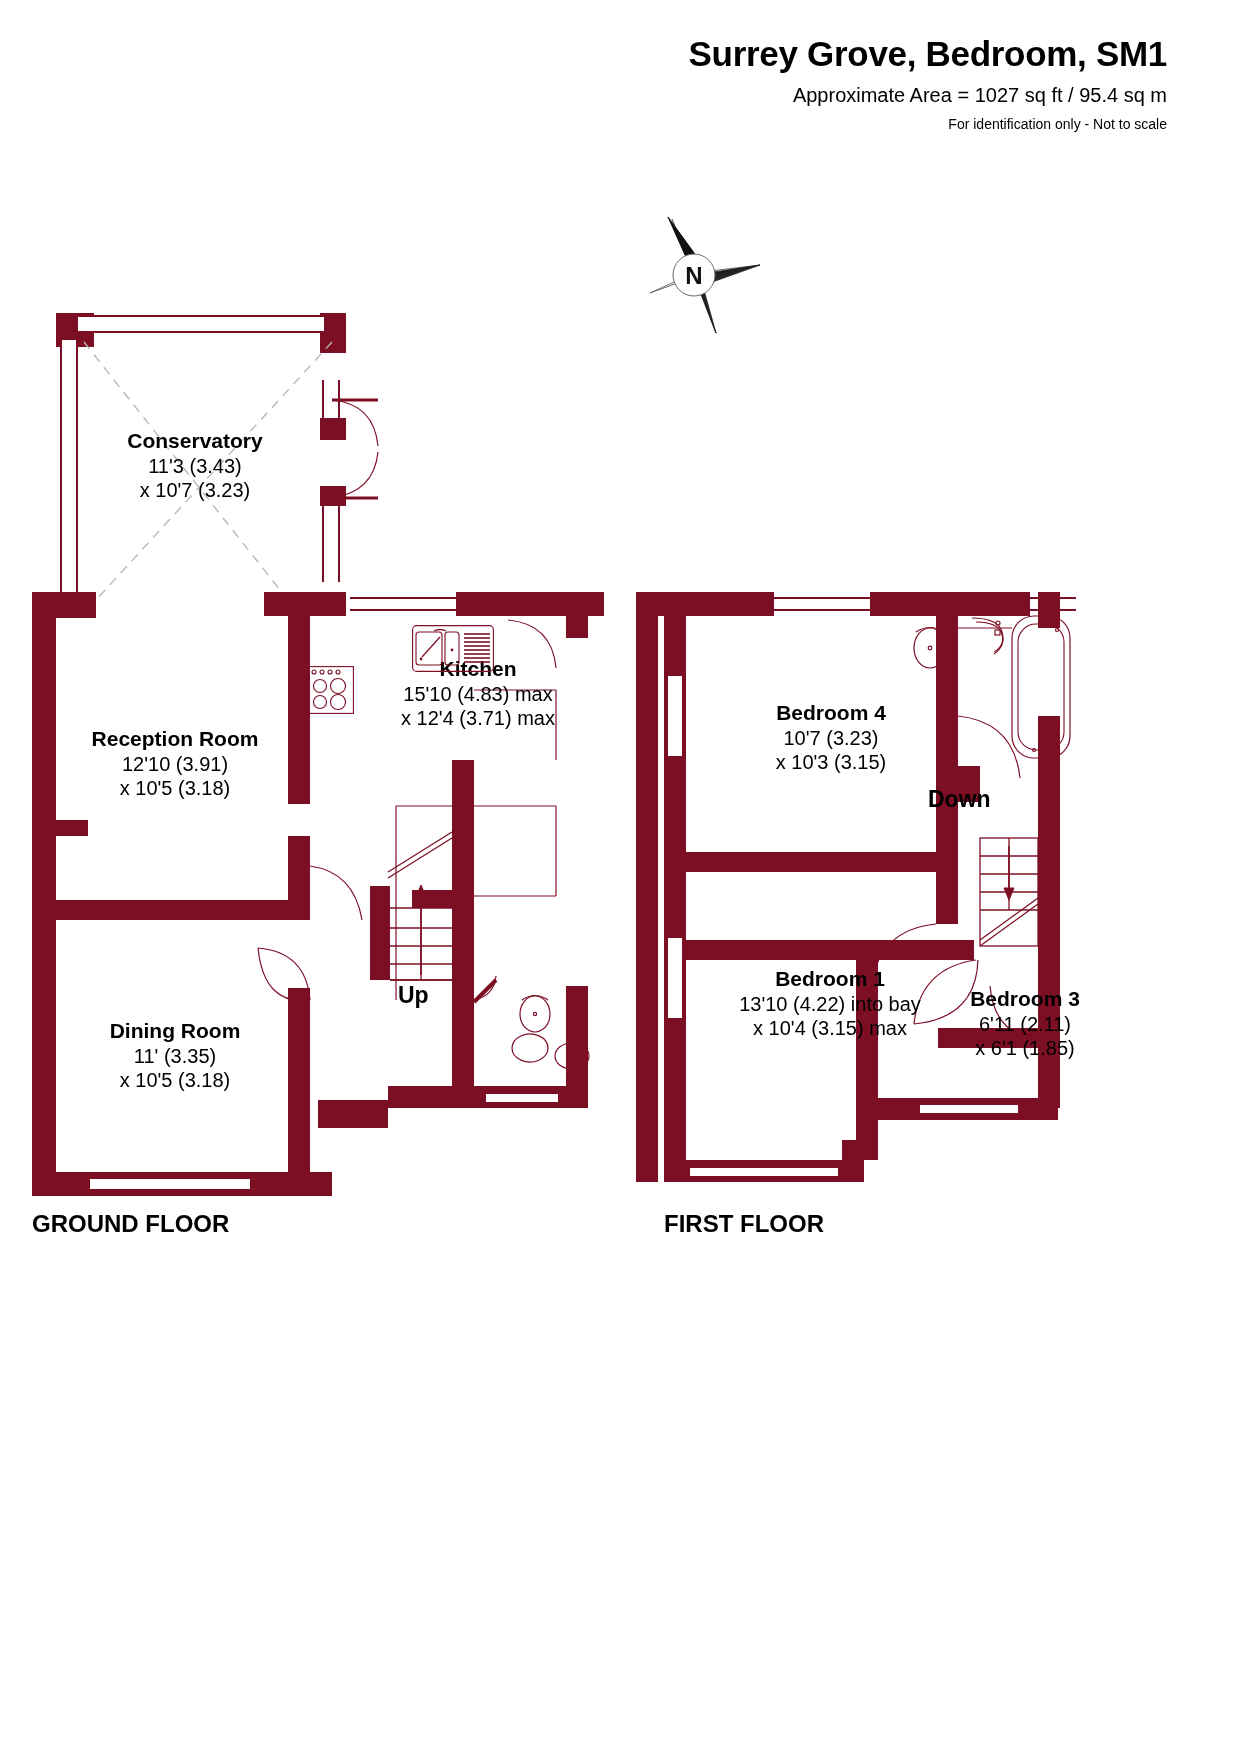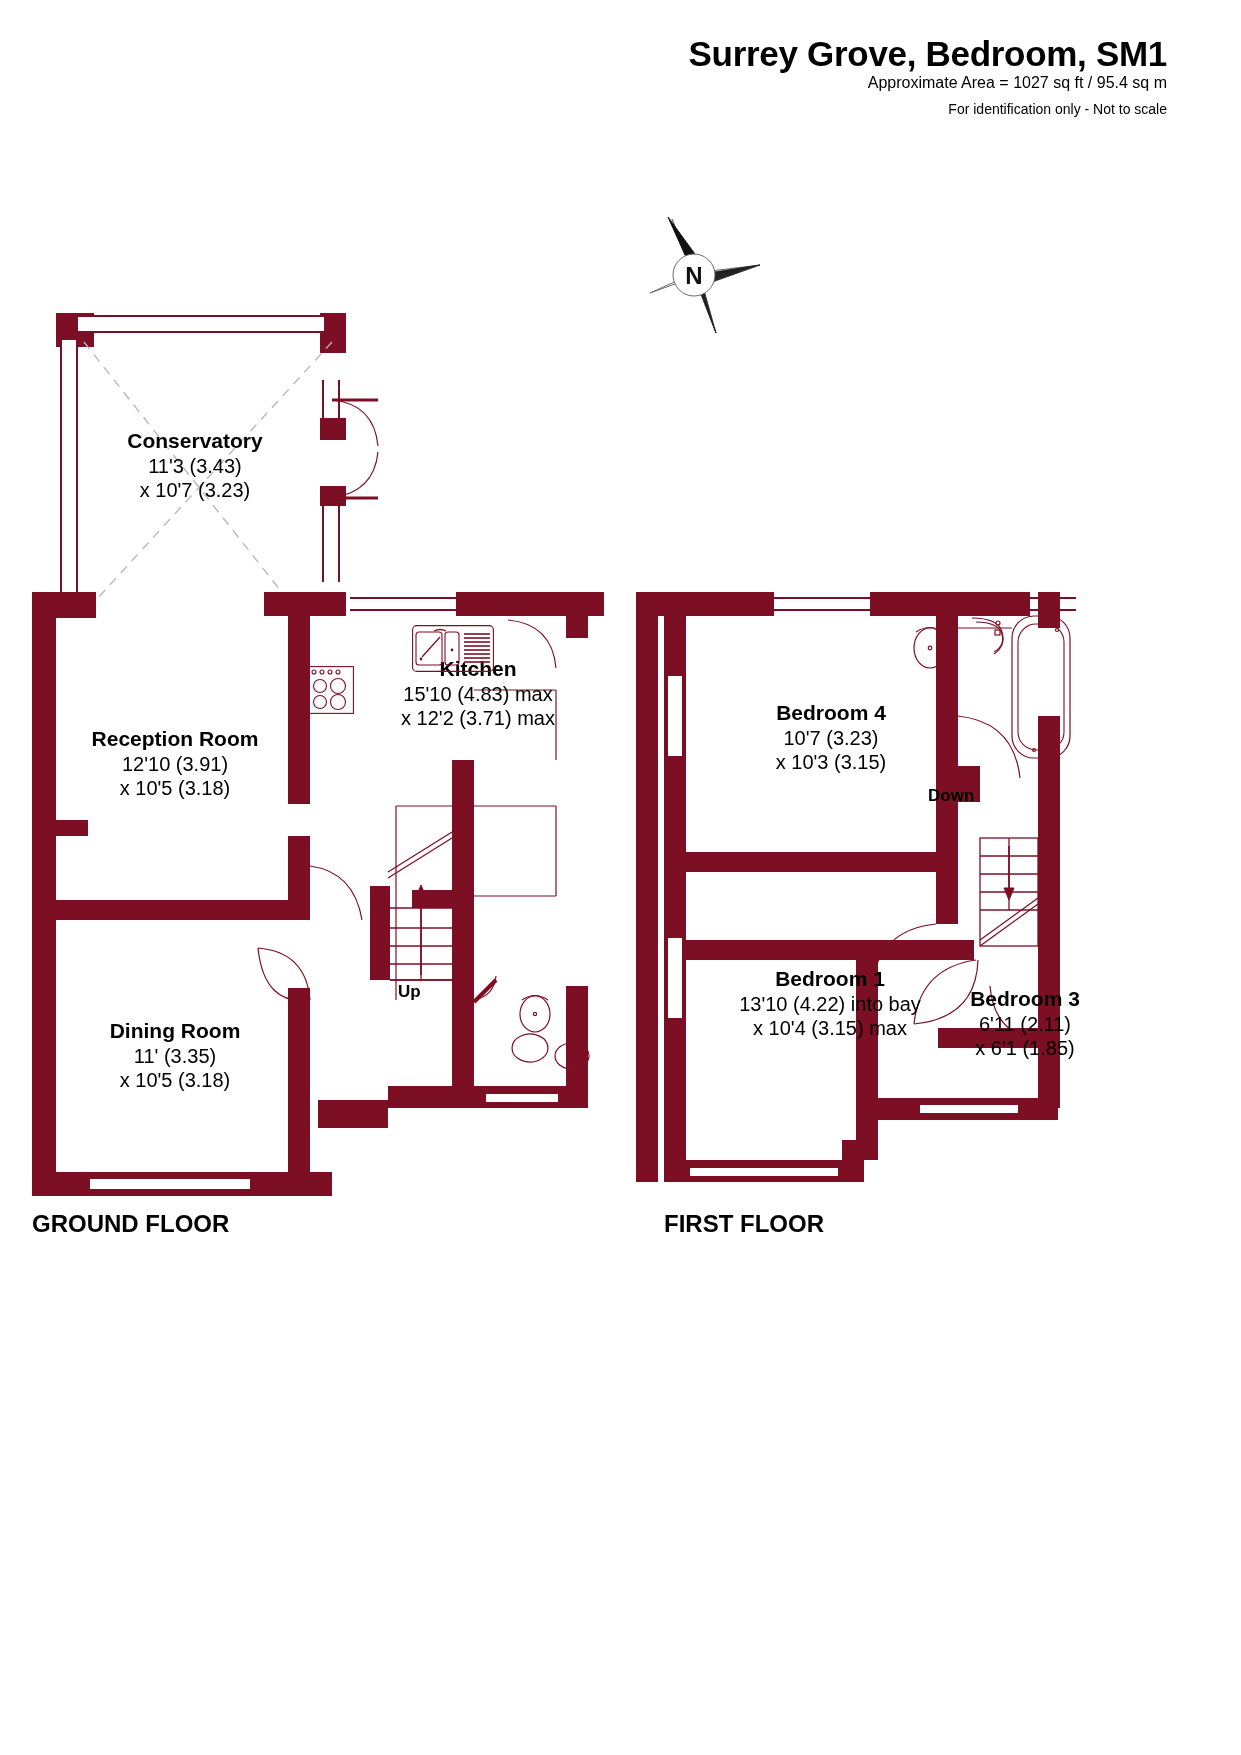--- a/index.html
+++ b/index.html
@@ -10,36 +10,36 @@
     font-family:"Liberation Sans", sans-serif;
     color:#000;
     position:relative;
     overflow:hidden;
   }
   .page { position:absolute; inset:0; }
 
   
   .header { position:absolute; right:74px; top:34px; text-align:right; }
   .title { font-size:35px; font-weight:bold; letter-spacing:-0.3px; line-height:1.15; }
-  .area  { font-size:16px; }
+  .area  { font-size:20px; margin-top:10px; }
   .ident { font-size:14px; margin-top:9px; }
 
   
   .compass { position:absolute; left:632px; top:215px; width:130px; height:125px; }
 
   
   .plan { position:absolute; }
   .w { position:absolute; background:#7d0f25; } 
   .win { position:absolute; background:#ffffff; border-top:2px solid #7d0f25; border-bottom:2px solid #7d0f25; }
   .winv { position:absolute; background:#ffffff; border-left:2px solid #7d0f25; border-right:2px solid #7d0f25; }
   .label { position:absolute; text-align:center; line-height:1.22; }
   .label .nm { font-size:21px; font-weight:bold; white-space:nowrap; }
   .label .dim { font-size:20px; white-space:nowrap; }
   .floorname { position:absolute; font-size:24px; font-weight:bold; }
-  .updown { position:absolute; font-size:17px; font-weight:bold; }
+  .updown { position:absolute; font-size:23px; font-weight:bold; }
 
   svg.ov { position:absolute; left:0; top:0; overflow:visible; pointer-events:none; }
 
   
   .footer { position:absolute; left:0; right:0; top:1476px; height:72px; }
 </style>
 </head>
 <body>
 
 <div class="page">
@@ -181,21 +181,21 @@
 
     <div class="label" style="left:30px; top:1018px; width:290px;">
       <div class="nm">Dining Room</div>
       <div class="dim">11' (3.35)</div>
       <div class="dim">x 10'5 (3.18)</div>
     </div>
 
     <div class="label" style="left:352px; top:656px; width:220px;margin-left:16px;">
       <div class="nm">Kitchen</div>
       <div class="dim">15'10 (4.83) max</div>
-      <div class="dim">x 12'2 (3.71) max</div>
+      <div class="dim">x 12'4 (3.71) max</div>
     </div>
 
     <div style="position:absolute; left:412px; top:625px; width:82px; height:47px;">
       <svg width="82" height="47" viewBox="0 0 82 47">
         <rect x="0.6" y="0.6" width="80.8" height="45.8" rx="4" fill="none" stroke="#7d0f25" stroke-width="1.1"></rect>
         <rect x="4" y="7" width="26" height="33" rx="3" fill="none" stroke="#7d0f25" stroke-width="1.1"></rect>
         <rect x="33" y="7" width="14" height="33" rx="3" fill="none" stroke="#7d0f25" stroke-width="1.1"></rect>
         <g stroke="#7d0f25" stroke-width="1.6">
           <line x1="52" y1="9" x2="78" y2="9"></line>
           <line x1="52" y1="13" x2="78" y2="13"></line>

